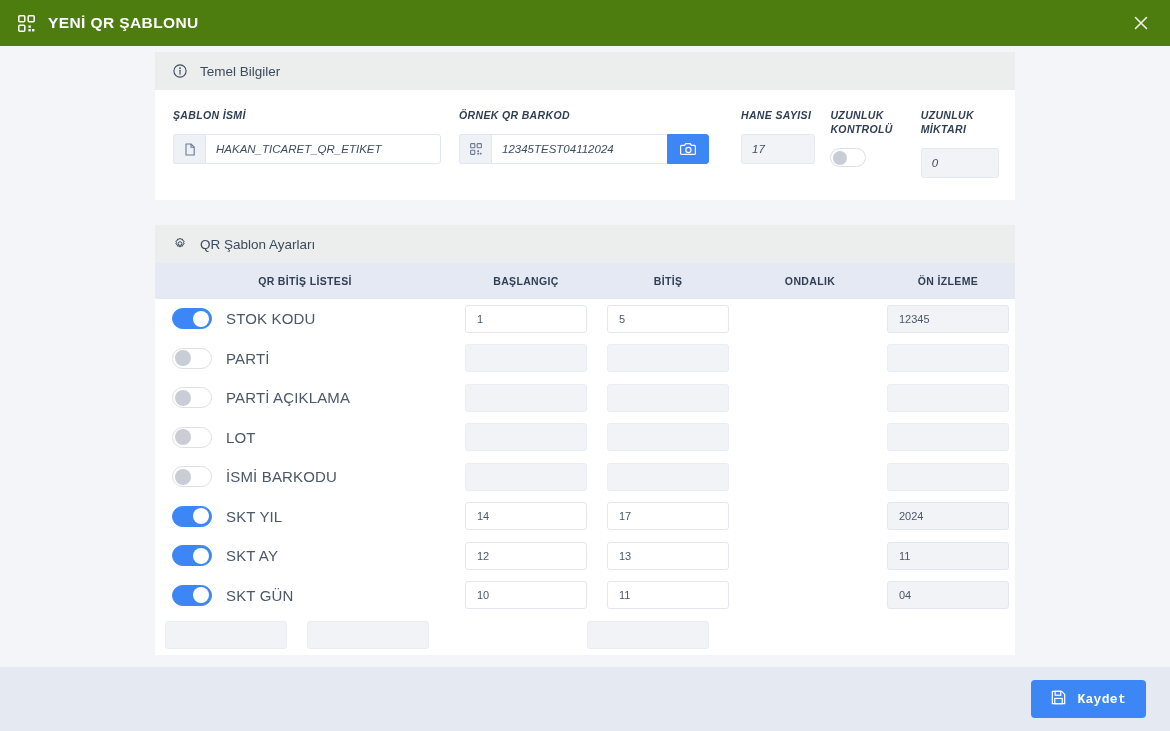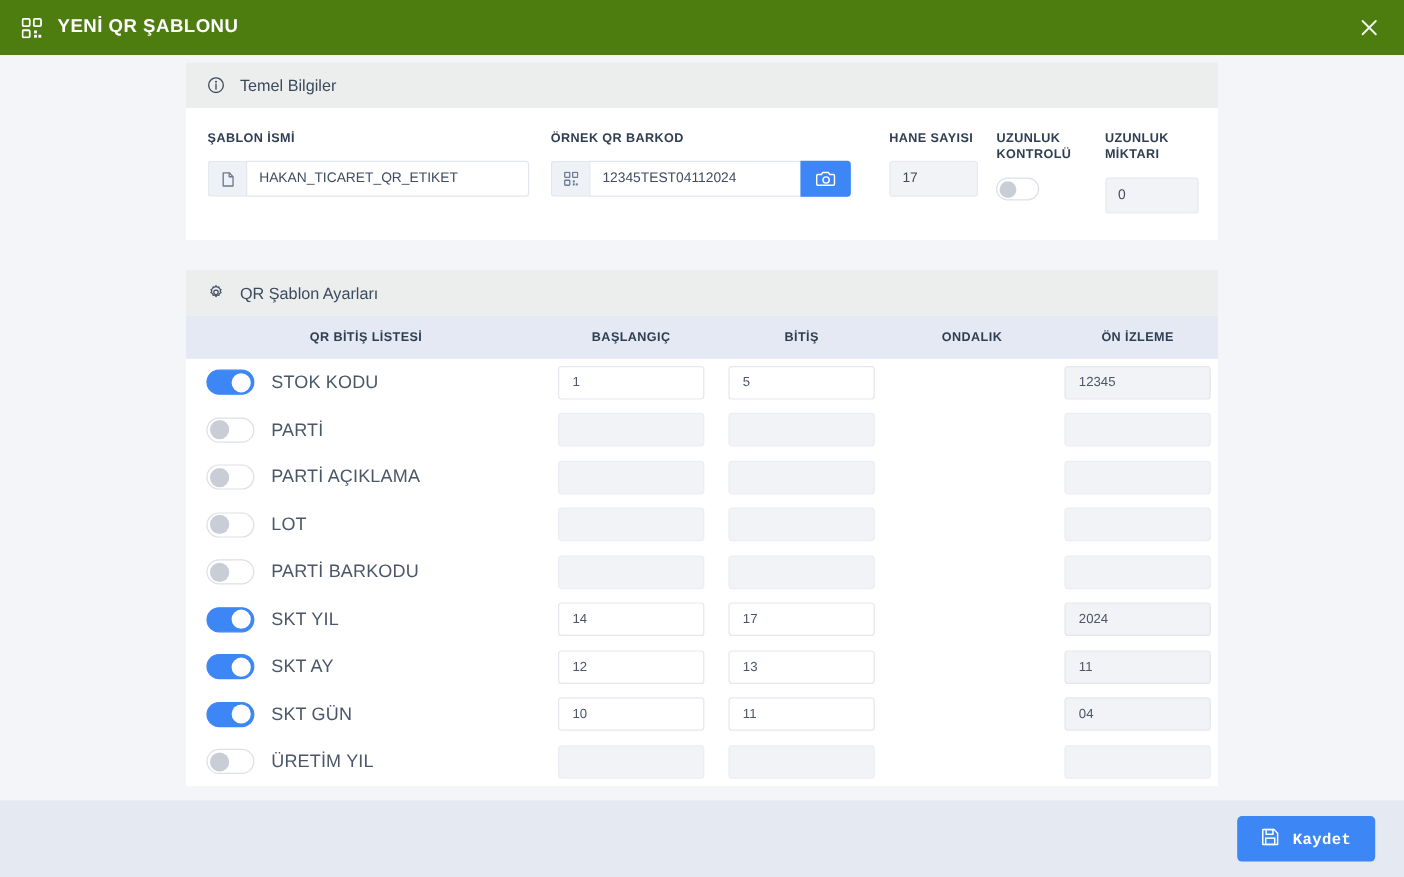--- a/index.html
+++ b/index.html
@@ -51,20 +51,21 @@
   .card-header .ch-title {
     font-size: 13.5px; color: #3c4a5e; font-weight: normal;
   }
   .card-icon { display: flex; align-items: center; }
 
   
   .basic-body {
     display: flex; align-items: flex-start;
     padding: 18px 16px 22px 16px;
     gap: 0;
+    font-style: italic;
   }
   .fg { display: flex; flex-direction: column; }
   .fg-label {
     font-size: 10.5px; font-weight: bold; color: #2f3e53;
     letter-spacing: 0.35px; text-transform: uppercase;
     line-height: 14px; margin-bottom: 12px; white-space: pre-line;
   }
   .input-row { display: flex; align-items: stretch; height: 30px; }
   .in-addon {
     width: 32px; background: #eef1f6; border: 1px solid #e2e6ee;
@@ -372,21 +373,21 @@
             </div>
             <div class="rcell onz">
               <div class="cell-in prev-inactive"></div>
             </div>
           </div>
           <div class="trow">
             <div class="rc-name">
               <div class="toggle off">
                 <span class="knob"></span>
               </div>
-              <span class="rlabel">PARTİ BARKODU</span>
+              <span class="rlabel">İSMİ BARKODU</span>
             </div>
             <div class="rcell">
               <div class="cell-in inactive"></div>
             </div>
             <div class="rcell">
               <div class="cell-in inactive"></div>
             </div>
             <div class="rcell">
               <div class="cell-empty"></div>
             </div>
@@ -448,26 +449,20 @@
               <div class="cell-in active">11</div>
             </div>
             <div class="rcell">
               <div class="cell-empty"></div>
             </div>
             <div class="rcell onz">
               <div class="cell-in prev-active">04</div>
             </div>
           </div>
           <div class="trow">
-            <div class="rc-name">
-              <div class="toggle off">
-                <span class="knob"></span>
-              </div>
-              <span class="rlabel">ÜRETİM YIL</span>
-            </div>
             <div class="rcell">
               <div class="cell-in inactive"></div>
             </div>
             <div class="rcell">
               <div class="cell-in inactive"></div>
             </div>
             <div class="rcell">
               <div class="cell-empty"></div>
             </div>
             <div class="rcell onz">

